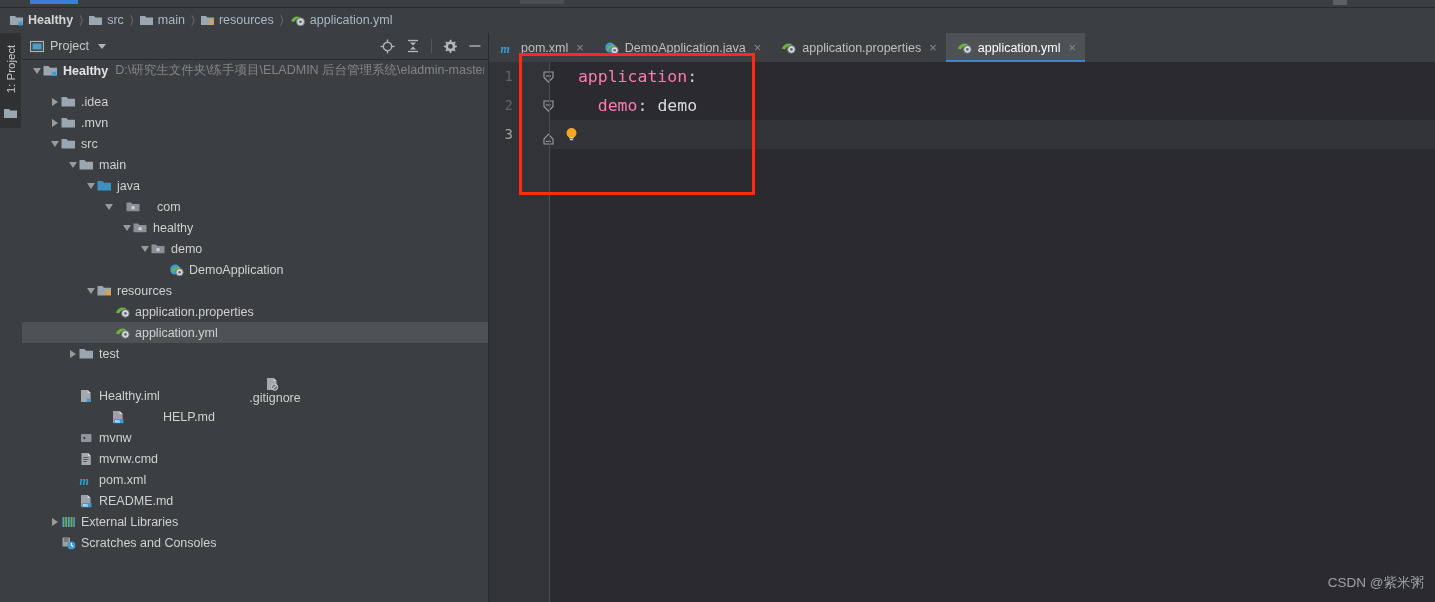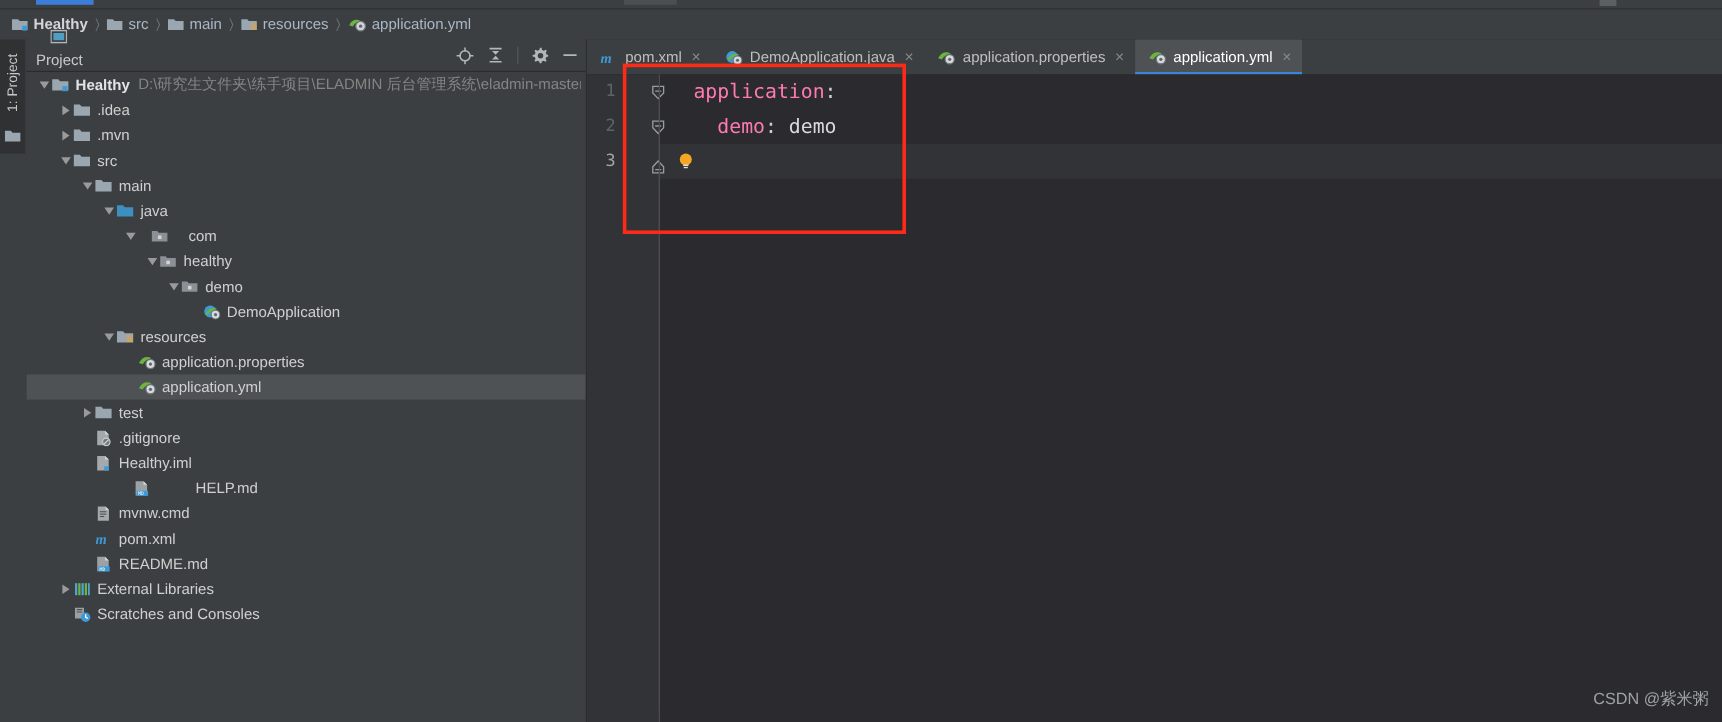--- a/index.html
+++ b/index.html
@@ -129,21 +129,20 @@
     background: #3c3f41;
     display: flex;
     align-items: center;
     border-bottom: 1px solid #2b2b2b;
   }
   .panel-title {
     display: flex;
     align-items: center;
     gap: 6px;
     margin-left: 8px;
-    flex-direction: column;
   }
   .panel-title .ptext {
     font-size: 12.5px;
     color: #c9c9c9;
   }
   .caret-down {
     width: 0; height: 0;
     border-left: 4px solid transparent;
     border-right: 4px solid transparent;
     border-top: 5px solid #b4b4b4;
@@ -492,21 +491,21 @@
           </span>
           <span class="node-icon">
             <svg width="15" height="14" viewBox="0 0 15 14">
               <path d="M0.5 2 L5.5 2 L7 3.7 L14 3.7 L14 11.5 L0.5 11.5 Z" fill="#9aa7b0"></path>
               <rect x="9" y="7.8" width="4.2" height="4.2" fill="#3d9ad6"></rect>
             </svg>
           </span>
           <span class="node-label bold">Healthy</span>
           <span class="node-sub">D:\研究生文件夹\练手项目\ELADMIN 后台管理系统\eladmin-master</span>
         </div>
-        <div class="tree-row" style="padding-left: 26px;">
+        <div class="tree-row" style="padding-left: 26px; margin-top: 10px;">
           <span class="tw">
             <span class="arrow-right"></span>
           </span>
           <span class="node-icon">
             <svg width="15" height="14" viewBox="0 0 15 14">
               <path d="M0.5 2 L5.5 2 L7 3.7 L14 3.7 L14 11.5 L0.5 11.5 Z" fill="#9aa7b0"></path>
             </svg>
           </span>
           <span class="node-label">.idea</span>
         </div>
@@ -642,21 +641,21 @@
           <span class="tw">
             <span class="arrow-right"></span>
           </span>
           <span class="node-icon">
             <svg width="15" height="14" viewBox="0 0 15 14">
               <path d="M0.5 2 L5.5 2 L7 3.7 L14 3.7 L14 11.5 L0.5 11.5 Z" fill="#9aa7b0"></path>
             </svg>
           </span>
           <span class="node-label">test</span>
         </div>
-        <div class="tree-row" style="padding-left: 44px;">
+        <div class="tree-row" style="padding-left: 44px; flex-direction: column;">
           <span class="tw"></span>
           <span class="node-icon">
             <svg width="15" height="14" viewBox="0 0 15 14">
               <path d="M2 1 L8.6 1 L11.6 4 L11.6 13 L2 13 Z" fill="#a3a9ad"></path>
               <path d="M8.6 1 L11.6 4 L8.6 4 Z" fill="#d2d7da"></path>
               <circle cx="9.6" cy="10.2" r="3.1" fill="#6f7579" stroke="#c9ced1" stroke-width="1"></circle>
               <line x1="7.6" y1="12.2" x2="11.6" y2="8.2" stroke="#c9ced1" stroke-width="1.1"></line>
             </svg>
           </span>
           <span class="node-label">.gitignore</span>
@@ -676,20 +675,30 @@
           <span class="tw"></span>
           <span class="node-icon">
             <svg width="15" height="14" viewBox="0 0 15 14">
               <path d="M2 1 L8.6 1 L11.6 4 L11.6 13 L2 13 Z" fill="#9ba1a5"></path>
               <path d="M8.6 1 L11.6 4 L8.6 4 Z" fill="#d2d7da"></path>
               <rect x="3" y="9" width="9.4" height="4.2" fill="#3d9ad6"></rect>
               <text x="4" y="12.5" font-size="4" fill="#ffffff" font-family="monospace">MD</text>
             </svg>
           </span>
           <span class="node-label">HELP.md</span>
+        </div>
+        <div class="tree-row" style="padding-left: 44px;">
+          <span class="tw"></span>
+          <span class="node-icon">
+            <svg width="15" height="14" viewBox="0 0 15 14">
+              <rect x="2" y="3" width="10.5" height="8" rx="1" fill="#8e9499"></rect>
+              <path d="M4.6 5.6 L6.8 7 L4.6 8.4 Z" fill="#2b2b2b"></path>
+            </svg>
+          </span>
+          <span class="node-label">mvnw</span>
         </div>
         <div class="tree-row" style="padding-left: 44px;">
           <span class="tw"></span>
           <span class="node-icon">
             <svg width="15" height="14" viewBox="0 0 15 14">
               <path d="M2.5 1 L9 1 L11.8 4 L11.8 13 L2.5 13 Z" fill="#a3a9ad"></path>
               <path d="M9 1 L11.8 4 L9 4 Z" fill="#d2d7da"></path>
               <rect x="4.2" y="5" width="5.4" height="0.9" fill="#4c5154"></rect>
               <rect x="4.2" y="7" width="5.4" height="0.9" fill="#4c5154"></rect>
               <rect x="4.2" y="9" width="3.6" height="0.9" fill="#4c5154"></rect>

